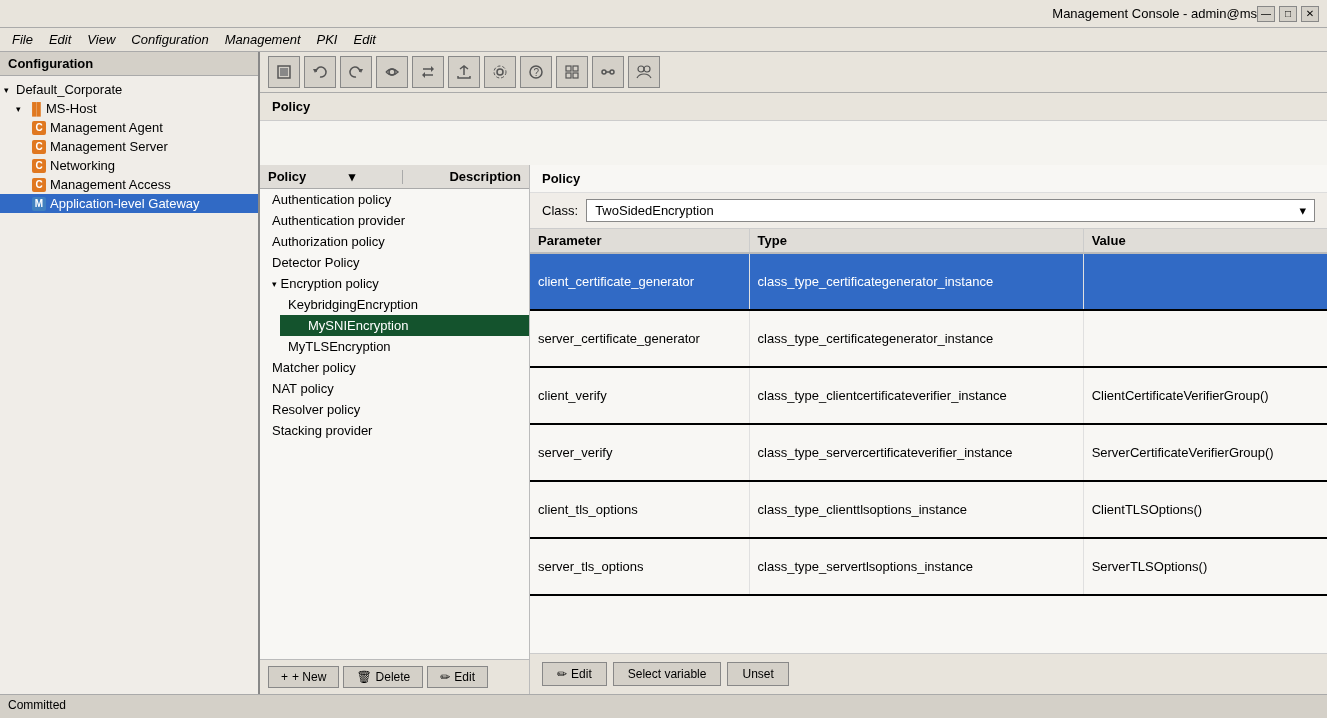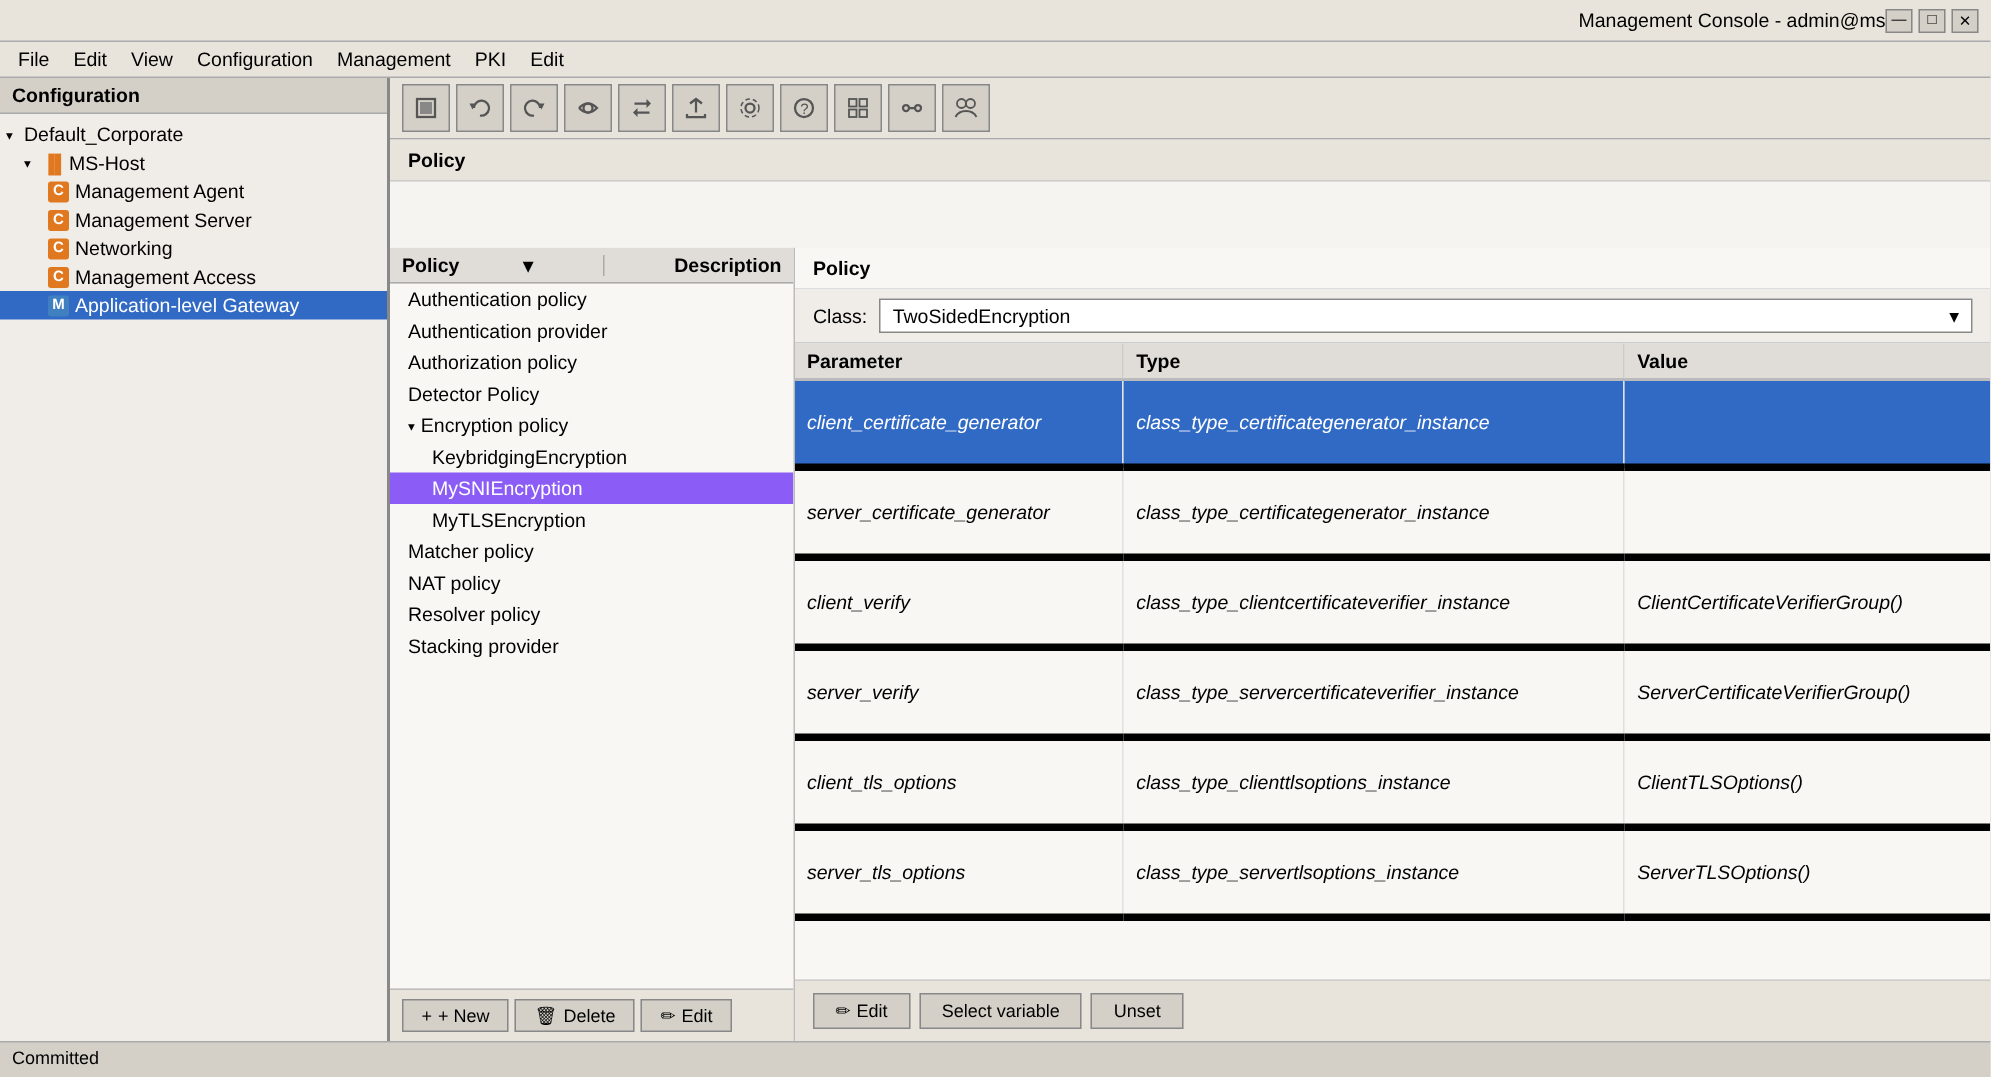--- a/index.html
+++ b/index.html
@@ -19,21 +19,21 @@
       border: 1px solid #888; display: flex; align-items: center; justify-content: center;
       font-size: 10px; cursor: pointer;
     }
 
     
     .menubar {
       background: #e8e4dc; display: flex; gap: 0;
       padding: 2px 4px; border-bottom: 1px solid #aaa; height: 24px;
     }
     .menubar-item {
-      padding: 2px 8px; cursor: pointer; font-size: 13px;
+      padding: 2px 8px; cursor: pointer; font-size: 13px; font-style: italic;
     }
 
     
     .main-container {
       display: flex; height: calc(718px - 28px - 24px - 24px);
     }
 
     
     .statusbar {
       background: #d4d0c8; border-top: 1px solid #aaa;
@@ -125,21 +125,21 @@
     }
     .policy-list-header {
       display: flex; background: #e0ddd8;
       border-bottom: 1px solid #aaa; padding: 4px 8px;
       font-weight: bold; align-items: center; justify-content: space-between;
     }
     .policy-list { flex: 1; overflow-y: auto; }
     .policy-list-item {
       padding: 3px 12px; cursor: pointer; font-size: 13px;
     }
-    .policy-list-item.selected { background: #8b5cf6; color: white; }
+    .policy-list-item.selected { background: #14532d; color: white; margin-left: 20px; }
 
     .policy-list-subitem { padding-left: 28px; }
 
     .policy-list-actions {
       display: flex; gap: 4px; padding: 6px 8px;
       border-top: 1px solid #bbb; background: #e8e4dc;
     }
     .action-btn {
       padding: 3px 12px; background: #d4d0c8;
       border: 1px solid #888; cursor: pointer; font-size: 12px;
@@ -170,22 +170,22 @@
     .param-table { flex: 1; overflow-y: auto; }
     table { width: 100%; border-collapse: collapse; font-size: 13px; }
     thead tr { background: #e0ddd8; }
     th {
       padding: 4px 8px; text-align: left;
       border-bottom: 2px solid #bbb; border-right: 1px solid #ccc;
       font-weight: bold; font-size: 13px;
     }
     th:last-child { border-right: none; }
     td {
-      padding: 20px 8px; border-bottom: 5px solid #000000;
-      border-right: 1px solid #e0e0e0; vertical-align: middle; font-style: italic;
+      padding: 20px 8px; border-bottom: 2px solid #000000;
+      border-right: 1px solid #e0e0e0; vertical-align: middle;
     }
     td:last-child { border-right: none; }
     tr.row-selected td { background: #316ac5; color: white; }
 
     .detail-actions {
       display: flex; gap: 6px; padding: 8px 12px;
       border-top: 1px solid #ccc; background: #e8e4dc;
     }
     .detail-action-btn {
       padding: 4px 14px; background: #d4d0c8;

